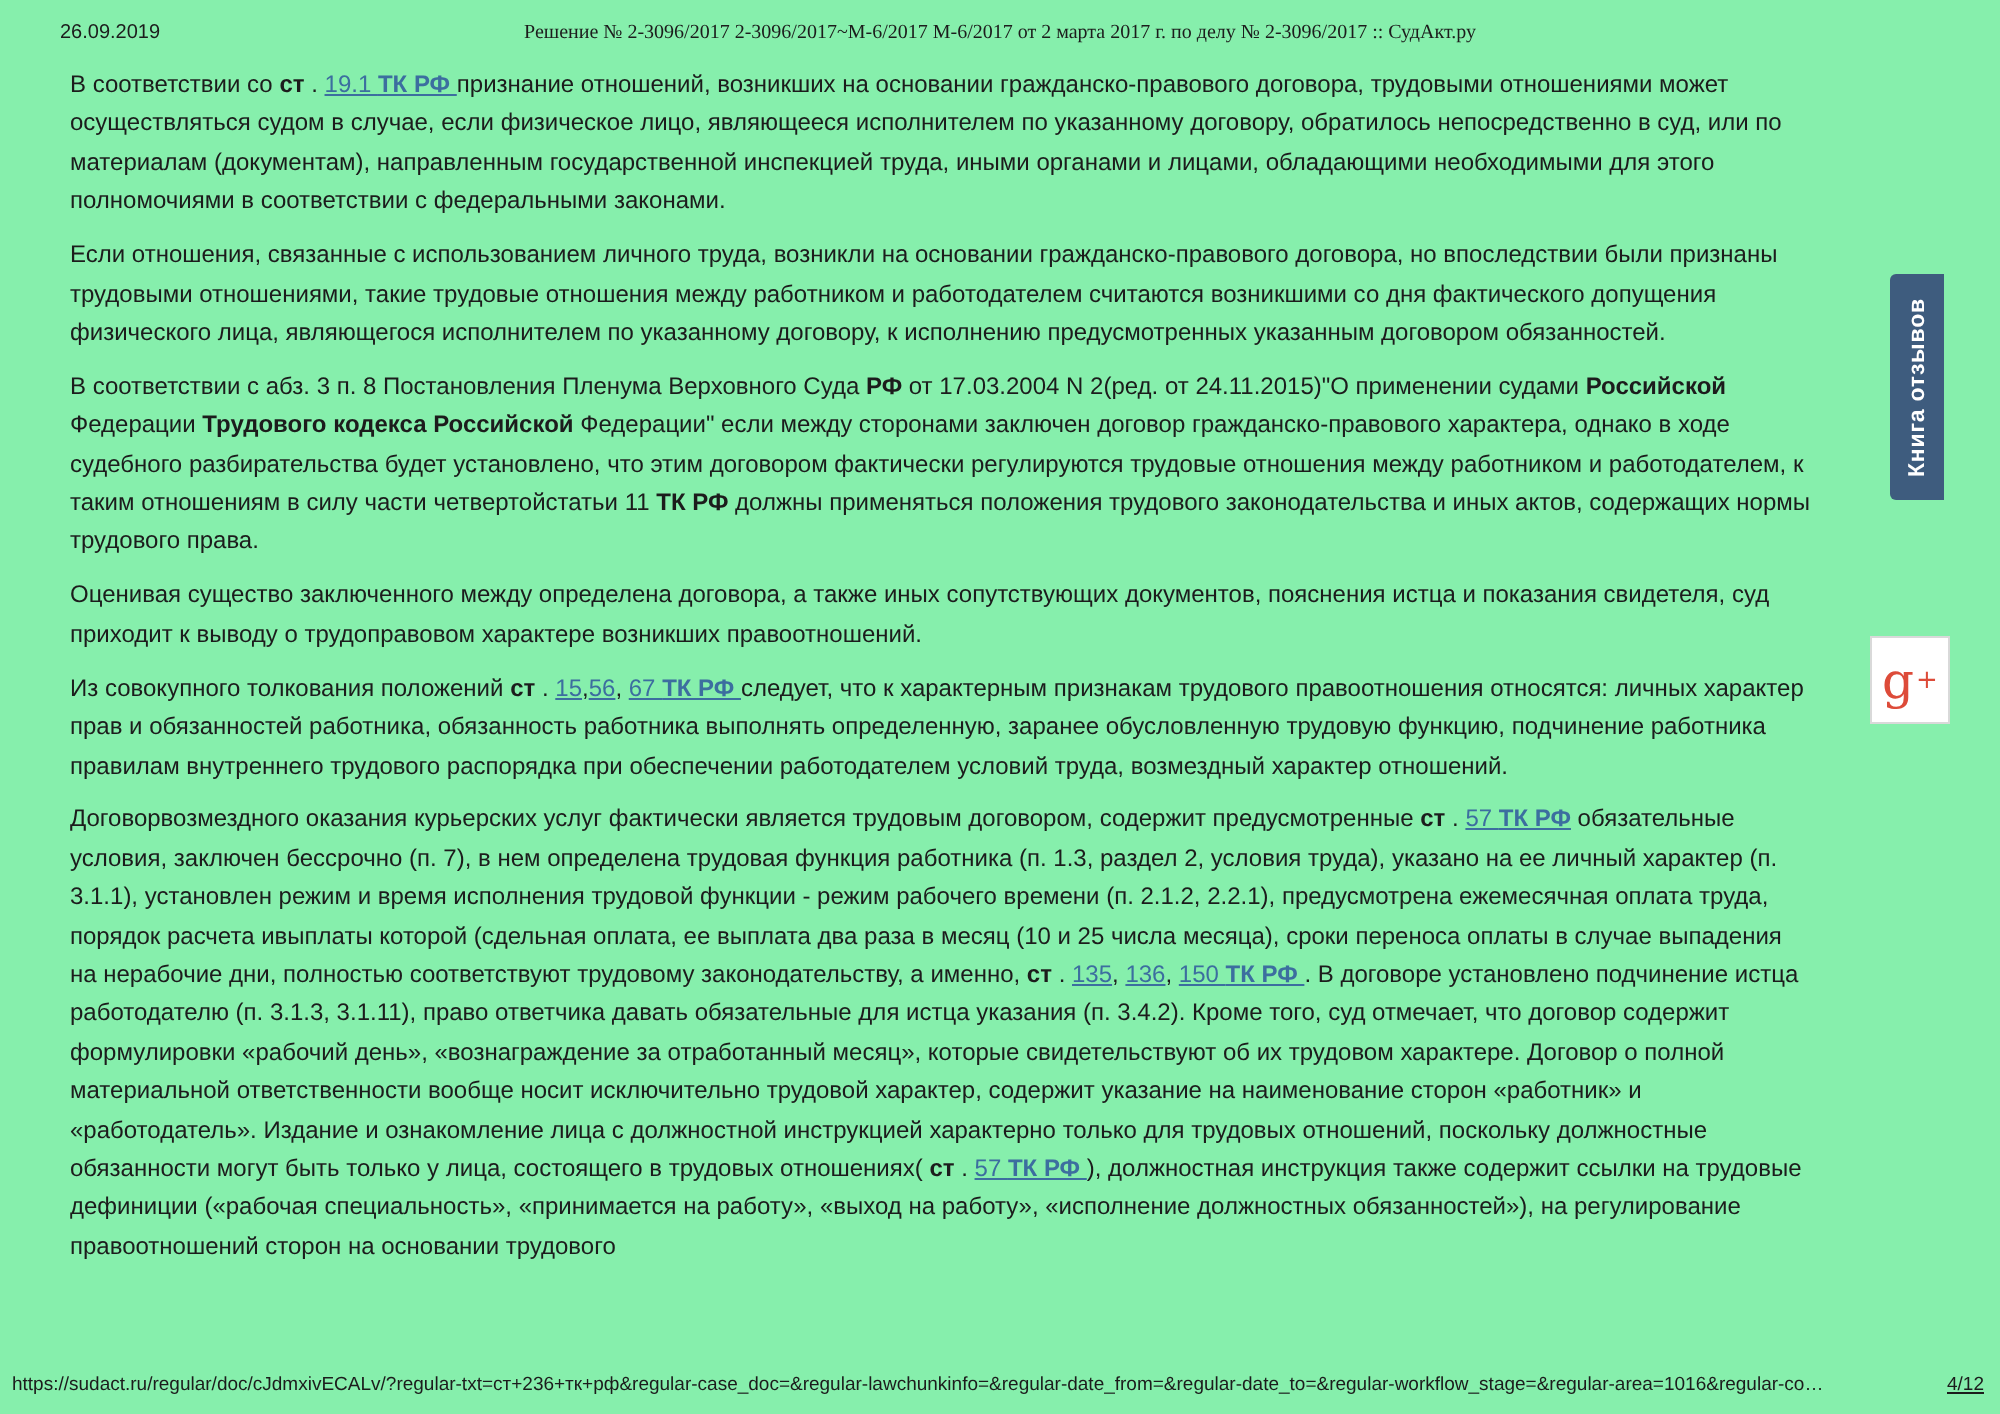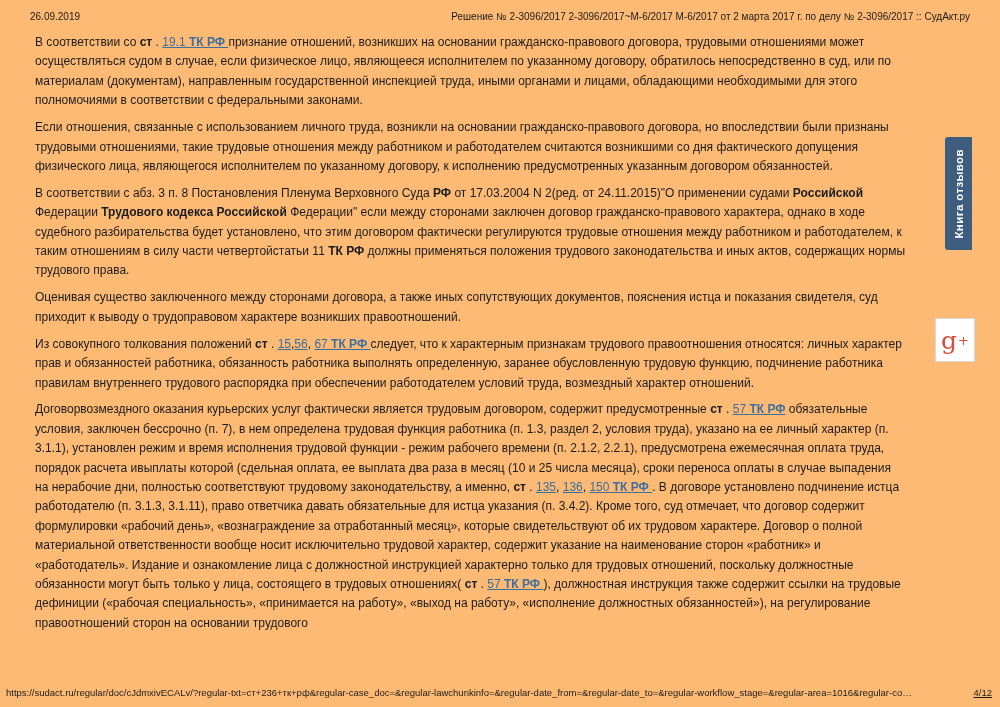--- a/index.html
+++ b/index.html
@@ -4,29 +4,29 @@
 <style>
   * { box-sizing: border-box; margin: 0; padding: 0; }
   html, body { background: #ffffff; }
   body {
     width: 1000px; height: 707px;
     font-family: "Liberation Sans", sans-serif;
     color: #1c1c1c;
     position: relative;
     overflow: hidden;
   }
-  .page { position: absolute; inset: 0; background: #fdba74; }
+  .page { position: absolute; inset: 0; background: #86efac; }
 
   
   .print-header {
     position: absolute; top: 11px; left: 30px; right: 30px;
     height: 14px; font-size: 10px; color: #1c1c1c;
   }
   .print-date { position: absolute; left: 0; top: 0; }
-  .print-title { display: block; text-align: right; }
+  .print-title { display: block; text-align: center; font-family: Liberation Serif, serif; }
 
   
   .content {
     position: absolute; top: 33px; left: 35px; width: 870px;
     font-size: 12px; line-height: 19.4px; color: #1c1c1c;
     text-align: left;
   }
   .content p { margin: 0 0 7.5px 0; }
   .bold { font-weight: bold; }
   .lnk {
@@ -89,21 +89,21 @@
 
   <div class="print-header">
     <span class="print-date">26.09.2019</span>
     <span class="print-title">Решение № 2-3096/2017 2-3096/2017~М-6/2017 М-6/2017 от 2 марта 2017 г. по делу № 2-3096/2017 :: СудАкт.ру</span>
   </div>
 
   <div class="content" id="content">
       <p><span>В соответствии со </span><span class="bold">ст</span><span> . </span><a class="lnk">19.1 </a><a class="lnk bold">ТК РФ </a><span>признание отношений, возникших на основании гражданско-правового договора, трудовыми отношениями может осуществляться судом в случае, если физическое лицо, являющееся исполнителем по указанному договору, обратилось непосредственно в суд, или по материалам (документам), направленным государственной инспекцией труда, иными органами и лицами, обладающими необходимыми для этого полномочиями в соответствии с федеральными законами.</span></p>
       <p><span>Если отношения, связанные с использованием личного труда, возникли на основании гражданско-правового договора, но впоследствии были признаны трудовыми отношениями, такие трудовые отношения между работником и работодателем считаются возникшими со дня фактического допущения физического лица, являющегося исполнителем по указанному договору, к исполнению предусмотренных указанным договором обязанностей.</span></p>
       <p><span>В соответствии с абз. 3 п. 8 Постановления Пленума Верховного Суда </span><span class="bold">РФ</span><span> от 17.03.2004 N 2(ред. от 24.11.2015)"О применении судами </span><span class="bold">Российской</span><span> Федерации </span><span class="bold">Трудового кодекса Российской</span><span> Федерации" если между сторонами заключен договор гражданско-правового характера, однако в ходе судебного разбирательства будет установлено, что этим договором фактически регулируются трудовые отношения между работником и работодателем, к таким отношениям в силу части четвертойстатьи 11 </span><span class="bold">ТК РФ</span><span> должны применяться положения трудового законодательства и иных актов, содержащих нормы трудового права.</span></p>
-      <p><span>Оценивая существо заключенного между сторонами договора, а также иных сопутствующих документов, пояснения истца и показания свидетеля, суд приходит к выводу о трудоправовом характере возникших правоотношений.</span></p>
+      <p><span>Оценивая существо заключенного между определена договора, а также иных сопутствующих документов, пояснения истца и показания свидетеля, суд приходит к выводу о трудоправовом характере возникших правоотношений.</span></p>
       <p><span>Из совокупного толкования положений </span><span class="bold">ст</span><span> . </span><a class="lnk">15</a><span>,</span><a class="lnk">56</a><span>, </span><a class="lnk">67 </a><a class="lnk bold">ТК РФ </a><span>следует, что к характерным признакам трудового правоотношения относятся: личных характер прав и обязанностей работника, обязанность работника выполнять определенную, заранее обусловленную трудовую функцию, подчинение работника правилам внутреннего трудового распорядка при обеспечении работодателем условий труда, возмездный характер отношений.</span></p>
       <p><span>Договорвозмездного оказания курьерских услуг фактически является трудовым договором, содержит предусмотренные </span><span class="bold">ст</span><span> . </span><a class="lnk">57 </a><a class="lnk bold">ТК РФ</a><span> обязательные условия, заключен бессрочно (п. 7), в нем определена трудовая функция работника (п. 1.3, раздел 2, условия труда), указано на ее личный характер (п. 3.1.1), установлен режим и время исполнения трудовой функции - режим рабочего времени (п. 2.1.2, 2.2.1), предусмотрена ежемесячная оплата труда, порядок расчета ивыплаты которой (сдельная оплата, ее выплата два раза в месяц (10 и 25 числа месяца), сроки переноса оплаты в случае выпадения на нерабочие дни, полностью соответствуют трудовому законодательству, а именно, </span><span class="bold">ст</span><span> . </span><a class="lnk">135</a><span>, </span><a class="lnk">136</a><span>, </span><a class="lnk">150 </a><a class="lnk bold">ТК РФ </a><span>. В договоре установлено подчинение истца работодателю (п. 3.1.3, 3.1.11), право ответчика давать обязательные для истца указания (п. 3.4.2). Кроме того, суд отмечает, что договор содержит формулировки «рабочий день», «вознаграждение за отработанный месяц», которые свидетельствуют об их трудовом характере. Договор о полной материальной ответственности вообще носит исключительно трудовой характер, содержит указание на наименование сторон «работник» и «работодатель». Издание и ознакомление лица с должностной инструкцией характерно только для трудовых отношений, поскольку должностные обязанности могут быть только у лица, состоящего в трудовых отношениях( </span><span class="bold">ст</span><span> . </span><a class="lnk">57 </a><a class="lnk bold">ТК РФ </a><span>), должностная инструкция также содержит ссылки на трудовые дефиниции («рабочая специальность», «принимается на работу», «выход на работу», «исполнение должностных обязанностей»), на регулирование правоотношений сторон на основании трудового</span></p>
     </div>
 
   <div class="feedback-tab">
     <span>Книга отзывов</span>
   </div>
 
   <div class="gplus">
     <span class="g">g</span>

